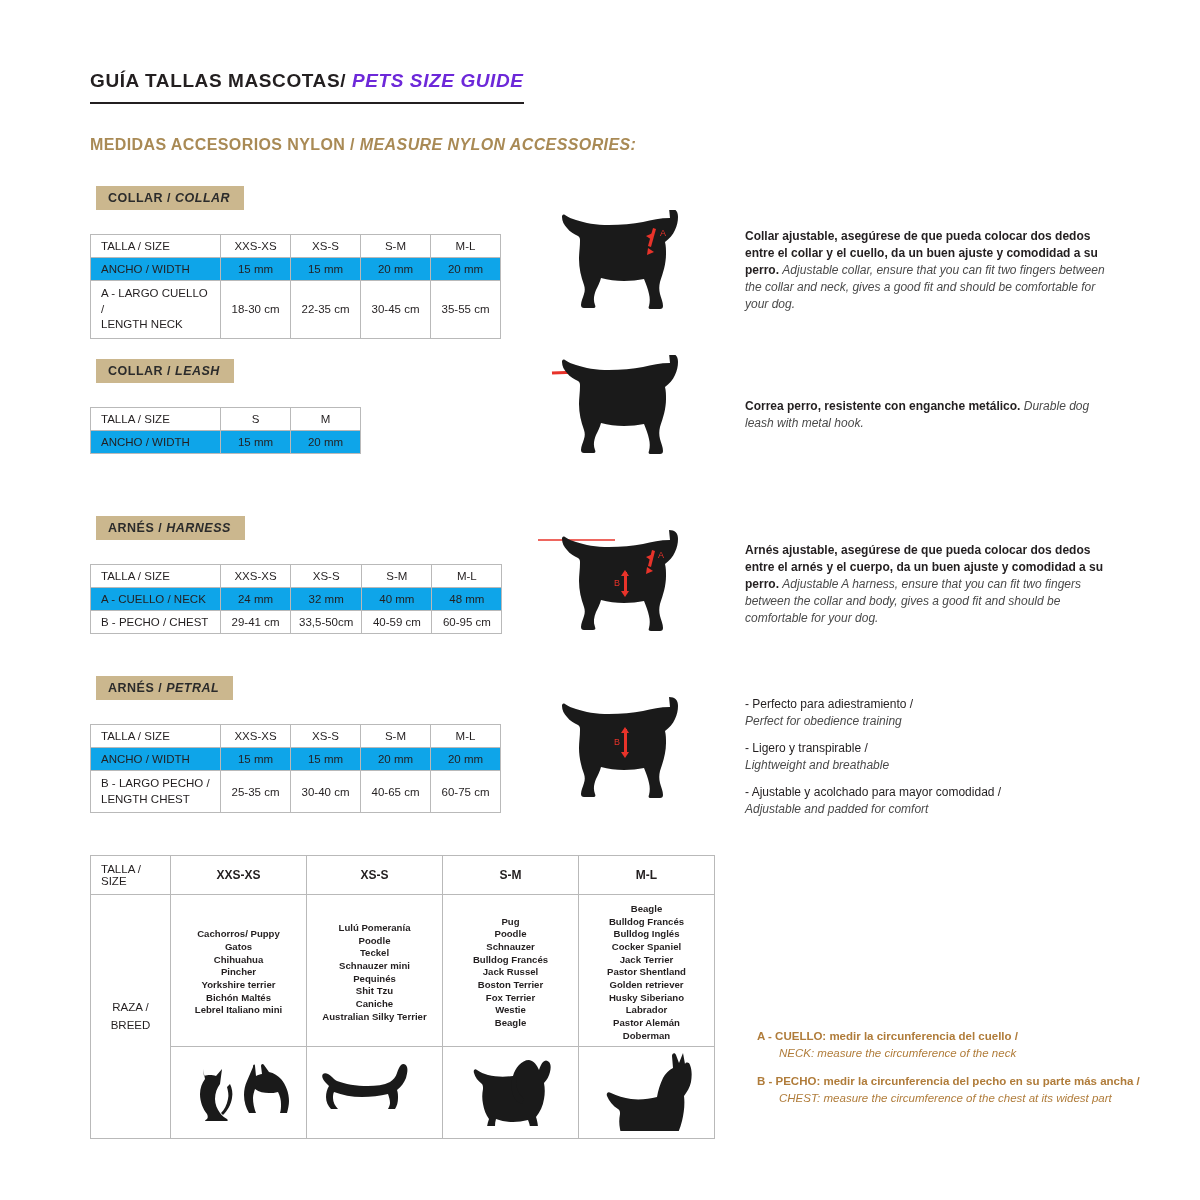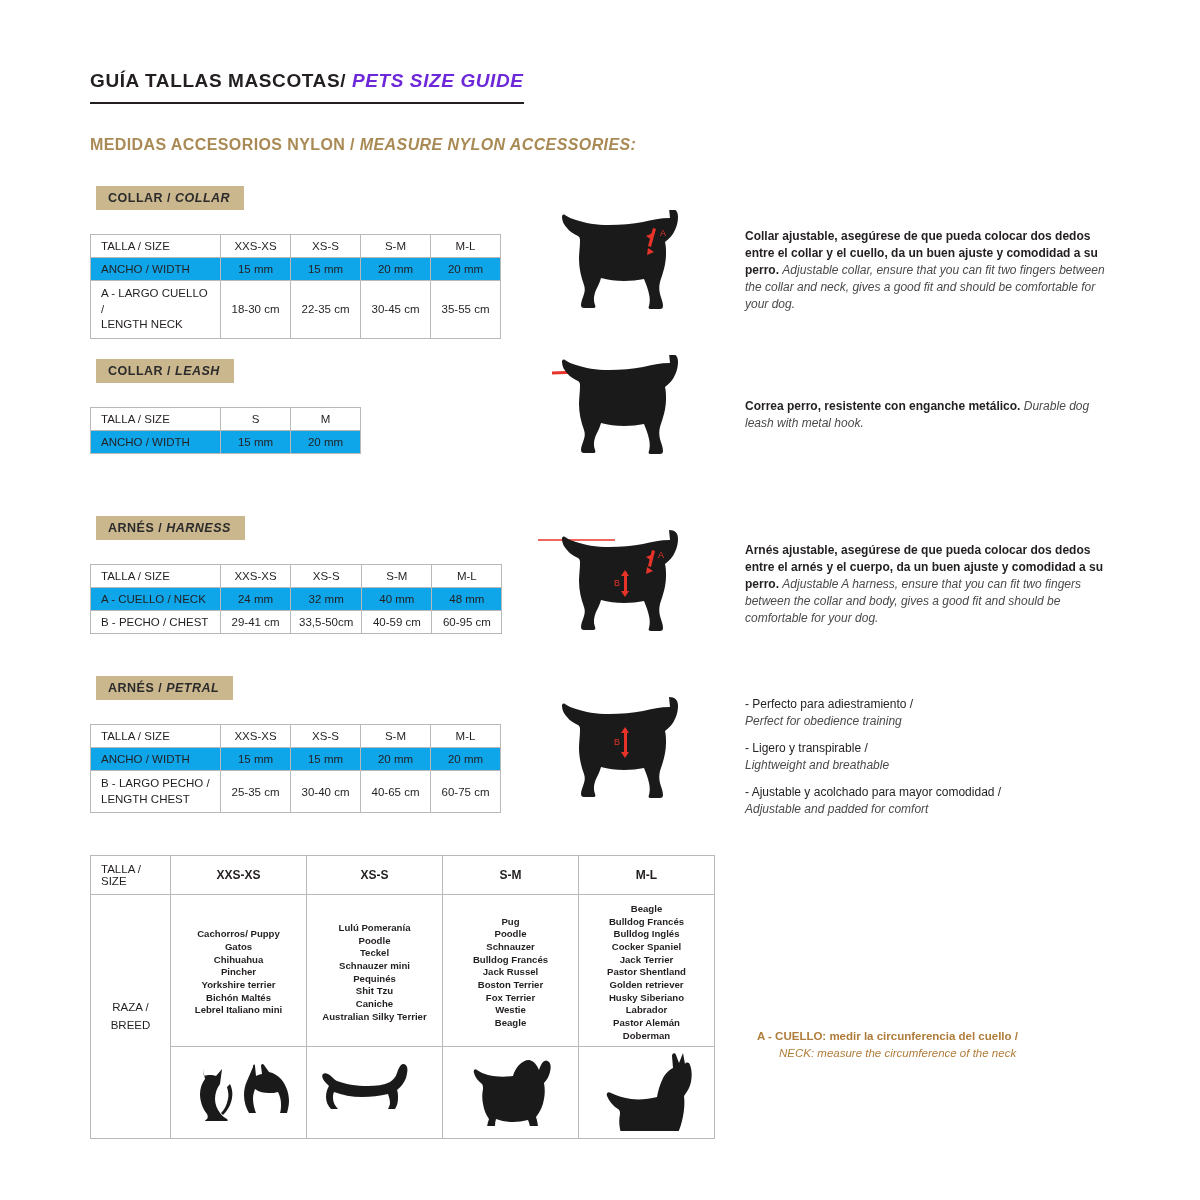--- a/index.html
+++ b/index.html
@@ -357,15 +357,19 @@
       </td>
     </tr>
   </tbody>
     </table>
 
   <div class="footnote">
     <div>
       <span class="b">A - CUELLO: medir la circunferencia del cuello /</span>
       <span class="en">NECK: measure the circumference of the neck</span>
     </div>
+    <div style="margin-top:10px;">
+      <span class="b">B - PECHO: medir la circunferencia del pecho en su parte más ancha /</span>
+      <span class="en">CHEST: measure the circumference of the chest at its widest part</span>
+    </div>
   </div>
 
 </div>
 
 </body></html>

